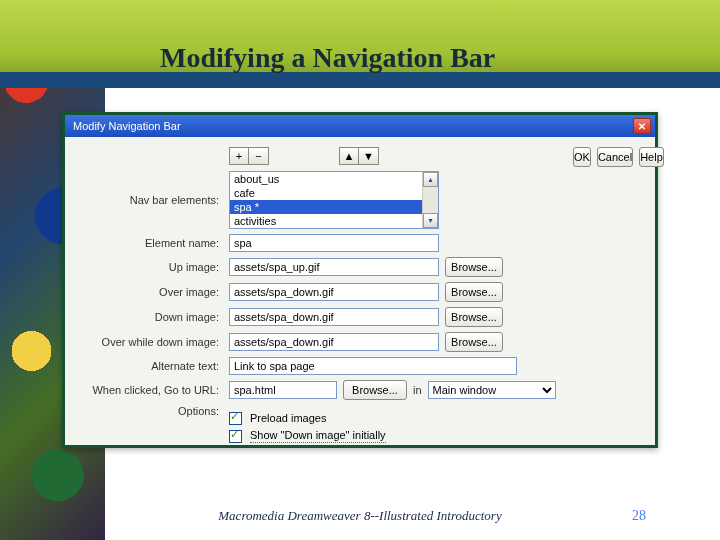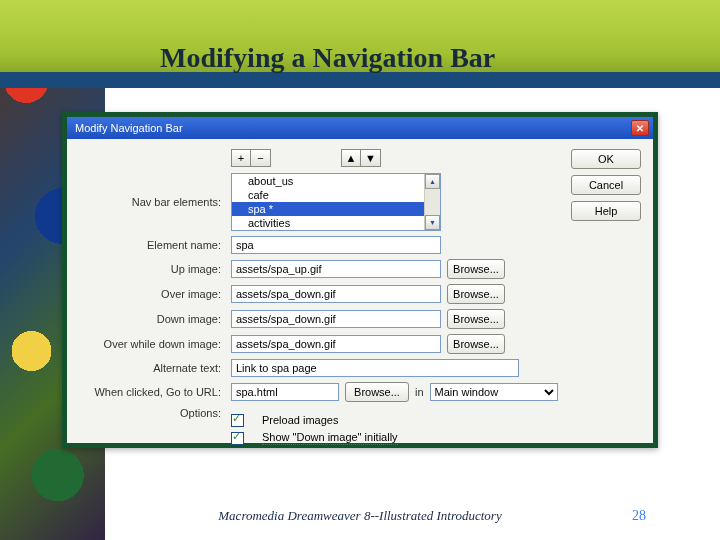--- a/index.html
+++ b/index.html
@@ -44,21 +44,21 @@
     color: #172b3a;
     margin-top: 28px;
   }
   .dialog {
     position: absolute;
     left: 62px;
     top: 112px;
     width: 596px;
     height: 336px;
     background: #f3f3f0;
-    border: 5px solid #14532d;
+    border: 3px solid #14532d;
     box-shadow: 0 2px 6px rgba(0,0,0,0.3);
   }
   .titlebar {
     height: 22px;
     background: linear-gradient(to bottom, #3a72e0 0%, #1b4dbf 100%);
     color: #fff;
     font-size: 11px;
     display: flex;
     align-items: center;
     padding: 0 4px 0 8px;
@@ -77,21 +77,21 @@
     position: relative;
     padding: 10px 12px;
     height: calc(100% - 22px);
   }
   .right-buttons {
     position: absolute;
     right: 12px;
     top: 10px;
     width: 70px;
     display: flex;
-    flex-direction: column;
+    flex-direction: row;
     gap: 6px;
   }
   .win-btn, .browse-btn {
     height: 20px;
     background: linear-gradient(to bottom, #ffffff, #e8e8e0);
     border: 1px solid #8a8a80;
     border-radius: 3px;
     font-size: 11px;
     text-align: center;
     line-height: 18px;
@@ -128,21 +128,21 @@
   }
   .listbox {
     width: 210px;
     height: 58px;
     border: 1px solid #7a9ac8;
     background: #fff;
     overflow: hidden;
     font-size: 11px;
     position: relative;
   }
-  .listbox .item { padding: 1px 16px; height: 14px; line-height: 13px; white-space: nowrap; }
+  .listbox .item { padding: 1px 4px; height: 14px; line-height: 13px; white-space: nowrap; }
   .listbox .item.selected { background: #2a5bd0; color: #fff; }
   .listbox .scrollbar {
     position: absolute;
     right: 0; top: 0;
     width: 16px; height: 100%;
     background: #e8e8e0;
     border-left: 1px solid #cacac0;
     display: flex; flex-direction: column;
   }
   .sb-btn {
@@ -171,21 +171,21 @@
   select.sel {
     height: 18px;
     border: 1px solid #7a9ac8;
     background: #fff;
     font-size: 11px;
   }
   .options {
     margin-left: 152px;
     margin-top: 4px;
   }
-  .opt-row { display: flex; align-items: center; gap: 18px; height: 18px; }
+  .opt-row { display: flex; align-items: center; gap: 8px; height: 18px; }
   .cb {
     width: 13px; height: 13px;
     border: 1px solid #1a4a8a;
     background: #fff;
     position: relative;
   }
   .cb.checked::after {
     content: "✓";
     position: absolute;
     left: 0; top: -3px;

